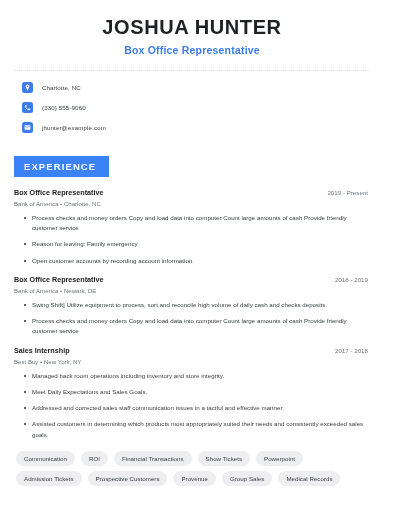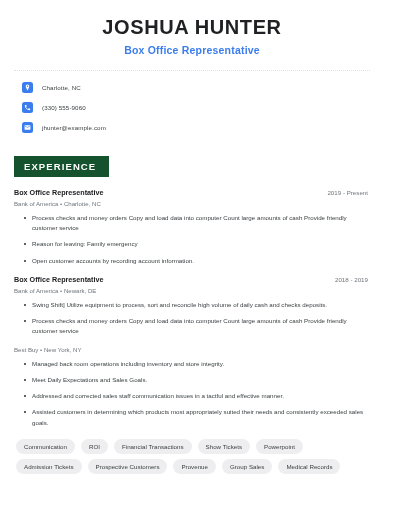--- a/index.html
+++ b/index.html
@@ -75,21 +75,21 @@
   .contact-text {
     font-size: 6.2px;
     color: #3c4043;
     margin-left: 9px;
     letter-spacing: 0.1px;
   }
 
   
   .section-badge {
     display: inline-block;
-    background: #14532d;
+    background: #3b82f6;
     color: #ffffff;
     font-size: 9.5px;
     font-weight: bold;
     letter-spacing: 1.1px;
     padding: 5px 13px 5px 10px;
     margin-top: 14px;
   }
 
   .experience-list { margin-top: 11px; }
 
@@ -230,20 +230,24 @@
         <span class="job-dates">2018 - 2019</span>
       </div>
       <div class="job-meta">Bank of America  •  Newark, DE</div>
       <div class="bullets">
         <div class="bullet">Swing Shift] Utilize equipment to process, sort and reconcile high volume of daily cash and checks deposits.</div>
         <div class="bullet">Process checks and money orders Copy and load data into computer Count large amounts of cash Provide friendly customer service</div>
       </div>
     </div>
 
     <div class="job">
+      <div class="job-head">
+        <span class="job-role">Sales Internship</span>
+        <span class="job-dates">2017 - 2018</span>
+      </div>
       <div class="job-meta">Best Buy  •  New York, NY</div>
       <div class="bullets">
         <div class="bullet">Managed back room operations including inventory and store integrity.</div>
         <div class="bullet">Meet Daily Expectations and Sales Goals.</div>
         <div class="bullet">Addressed and corrected sales staff communication issues in a tactful and effective manner.</div>
         <div class="bullet">Assisted customers in determining which products most appropriately suited their needs and consistently exceeded sales goals.</div>
       </div>
     </div>
 
   </div>

